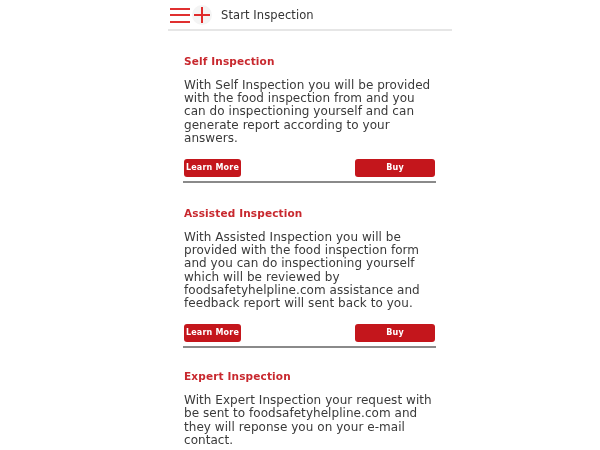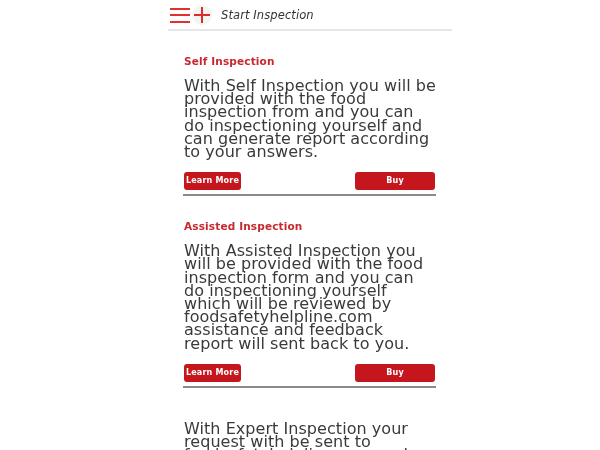--- a/index.html
+++ b/index.html
@@ -24,21 +24,20 @@
     background: #ffffff;
   }
 
   
   .header {
     position: absolute;
     left: 168px;
     top: 0px;
     width: 284px;
     height: 32px;
-    font-style: italic;
   }
   .header-inner {
     display: flex;
     align-items: center;
     height: 30px;
     padding-left: 2px;
   }
   .hamburger-icon {
     width: 20px;
     height: 15px;
@@ -113,21 +112,21 @@
   }
   .section-title {
     font-size: 10.5px;
     font-weight: bold;
     color: #c8282e;
     margin: 0;
     padding: 0 0 0 1px;
     letter-spacing: 0.15px;
   }
   .section-body {
-    font-size: 16px;
+    font-size: 12px;
     line-height: 13.2px;
     color: #3a3a3a;
     margin: 12px 0 0 1px;
     padding: 0;
     letter-spacing: 0.05px;
   }
   .btn-row {
     display: flex;
     justify-content: space-between;
     margin-top: 14px;
@@ -208,20 +207,21 @@
       <div class="btn-row">
         <button class="btn btn-learn">Learn More</button>
         <button class="btn btn-buy">Buy</button>
       </div>
       <div class="section-rule"></div>
     </div>
 
     <div class="spacer-sm"></div>
 
     <div class="section">
+      <h2 class="section-title">Expert Inspection</h2>
       <p class="section-body">With Expert Inspection your request with be sent to foodsafetyhelpline.com and they will reponse you on your e-mail contact.</p>
       <div class="btn-row">
         <button class="btn btn-learn">Learn More</button>
         <button class="btn btn-buy">Buy</button>
       </div>
       <div class="section-rule"></div>
     </div>
 
   </div>
 </div>

